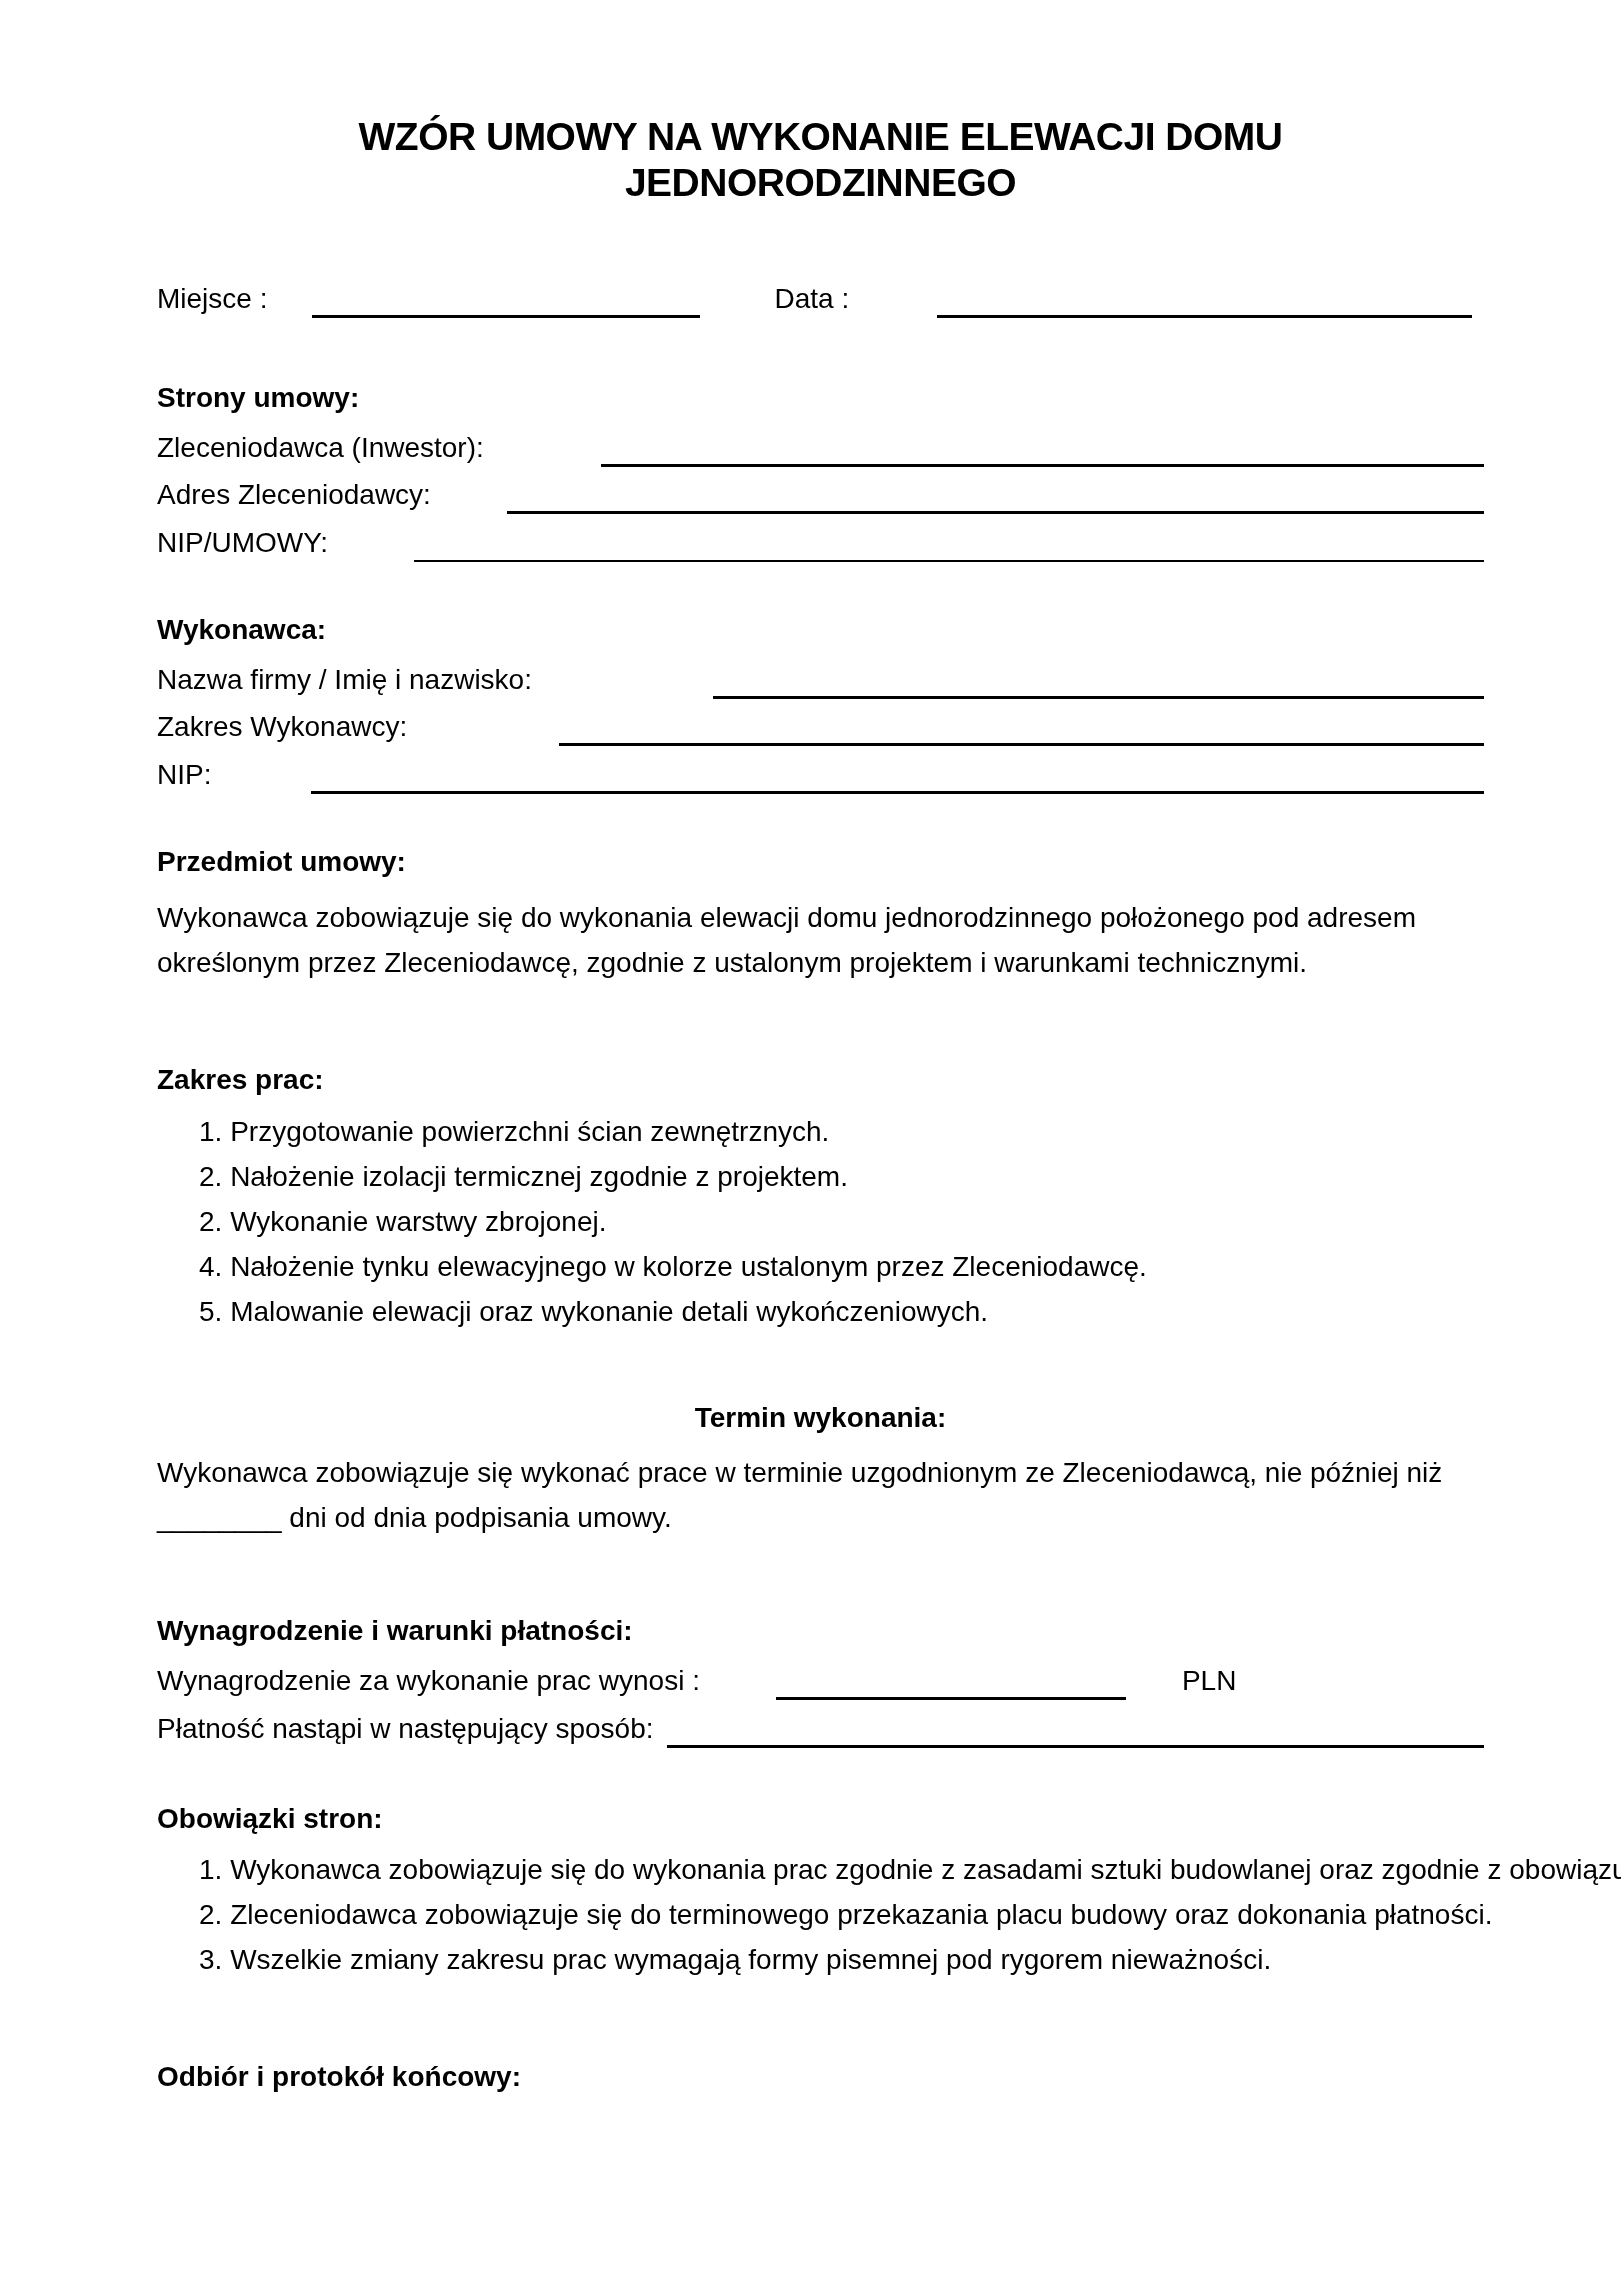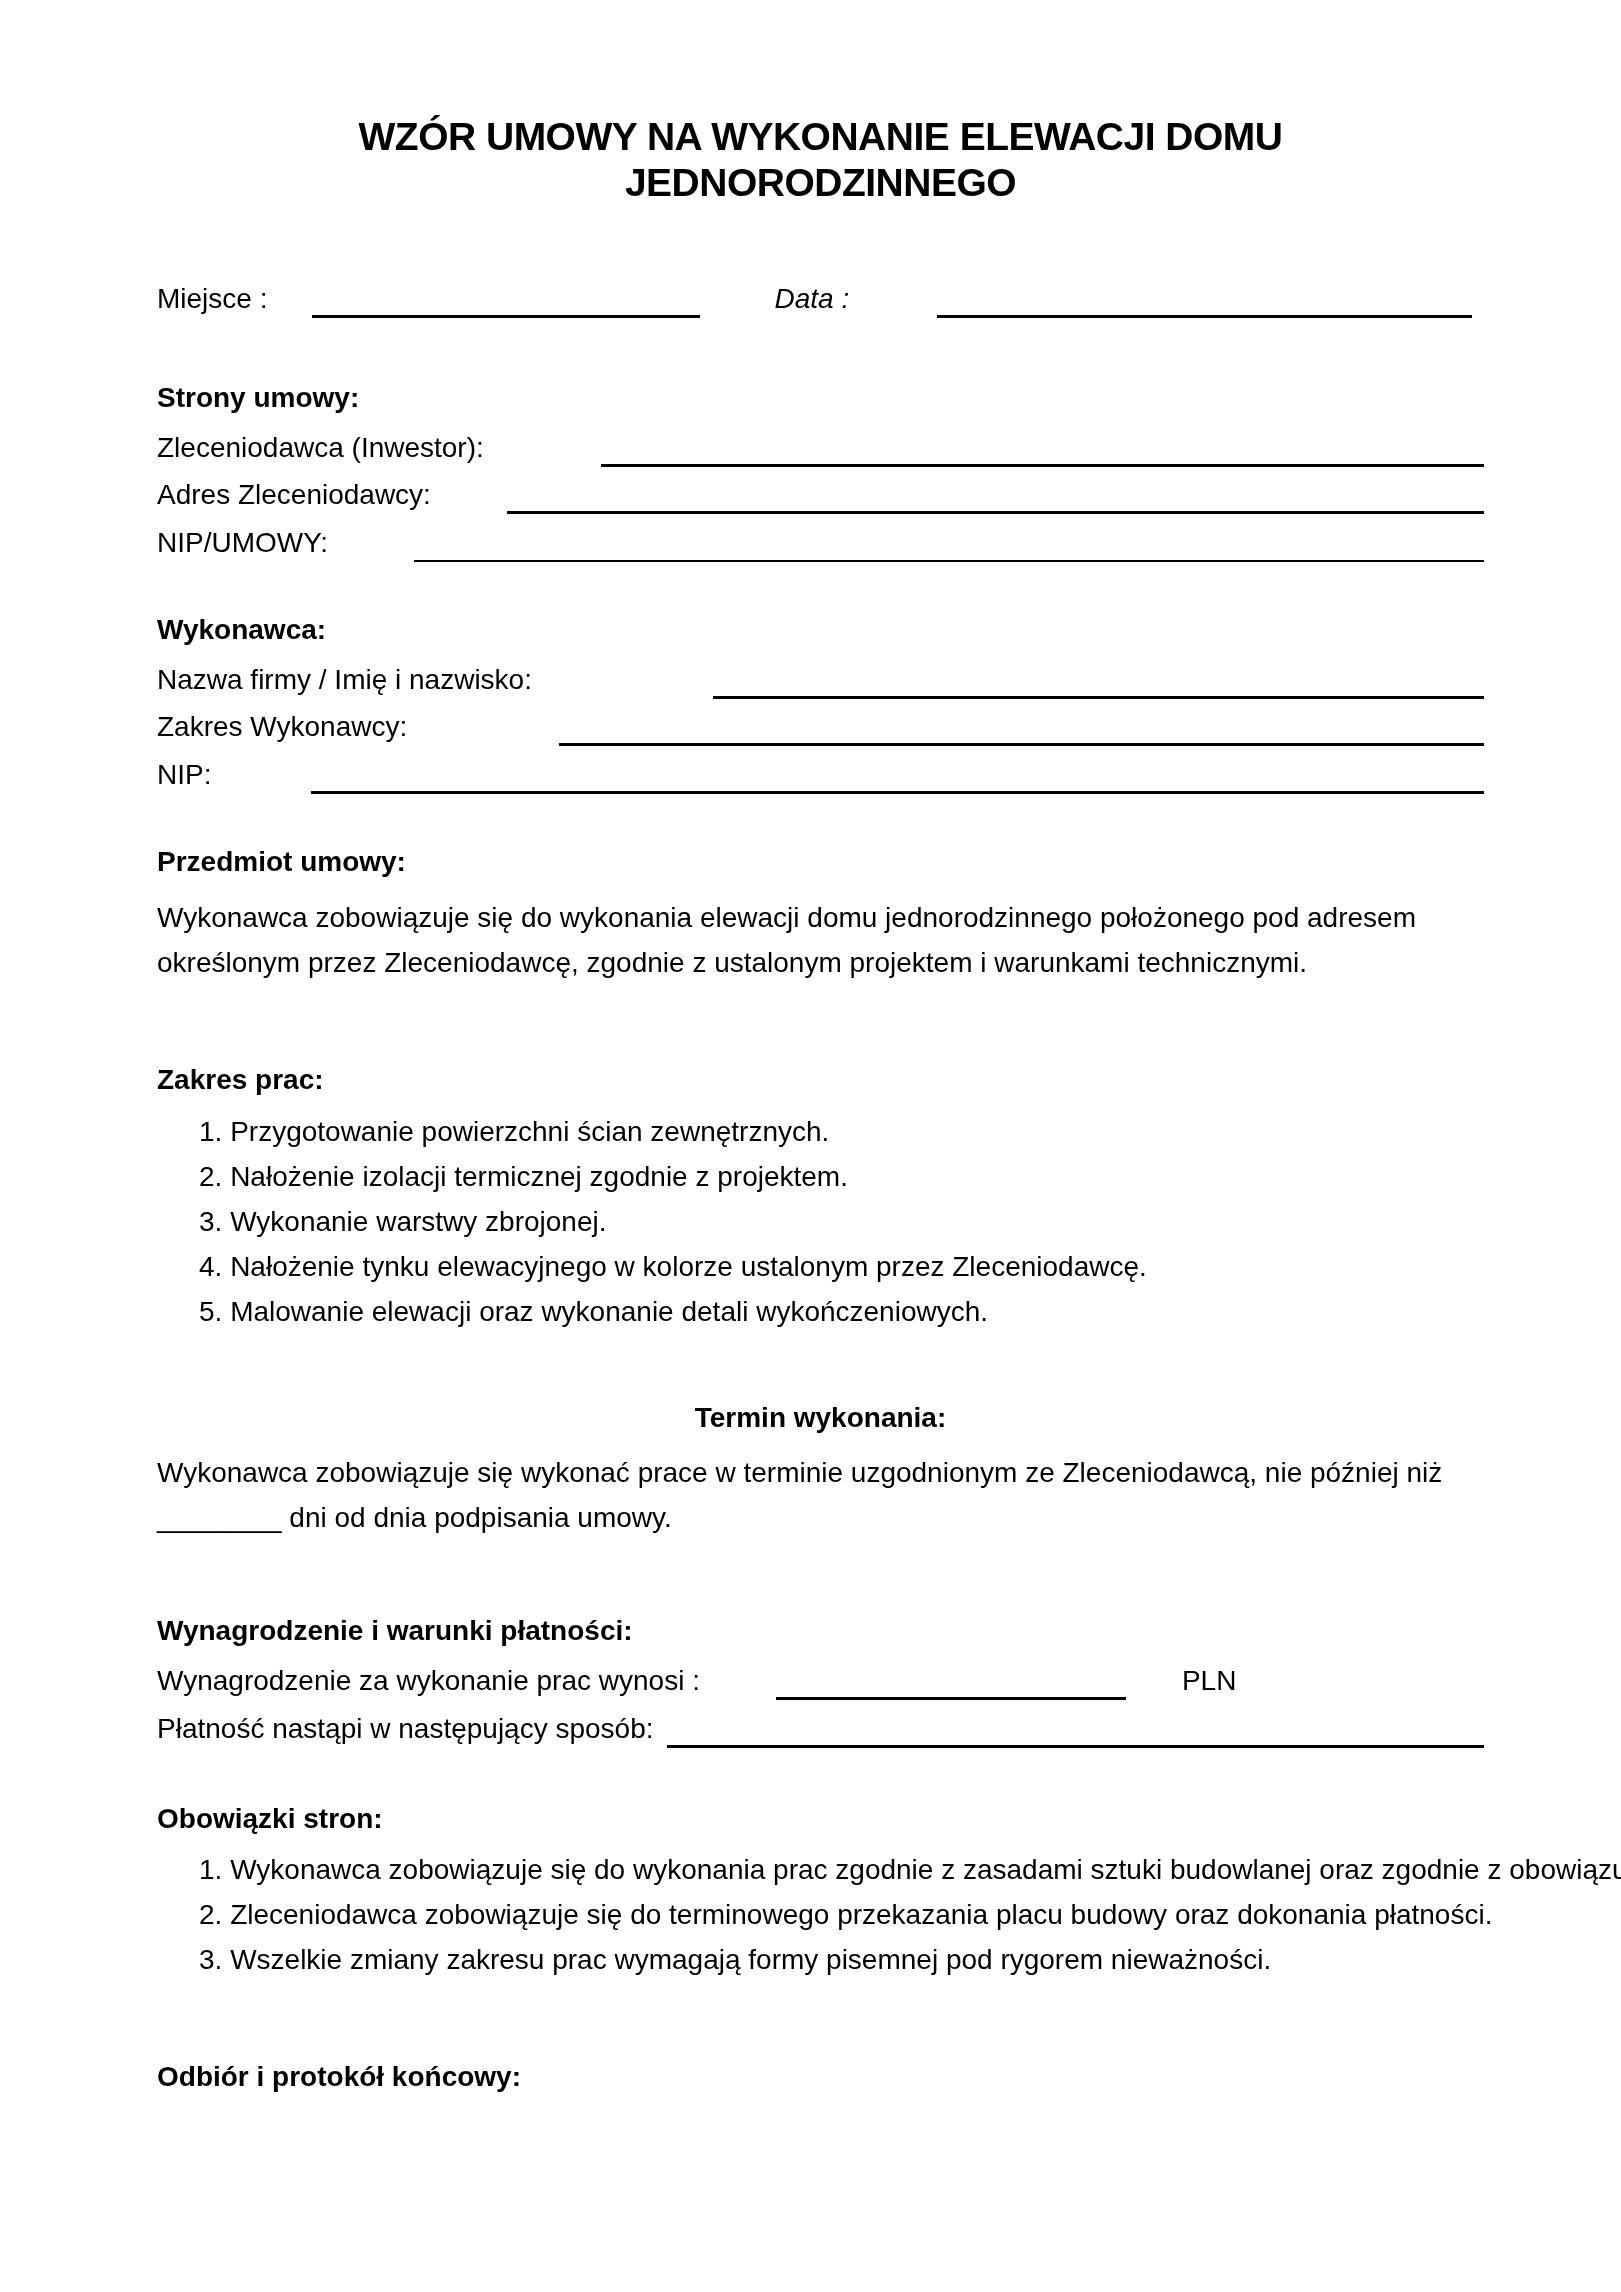--- a/index.html
+++ b/index.html
@@ -31,21 +31,21 @@
   .grow { flex:1 1 auto; }
   .para { line-height:45px; }
   .para div { white-space:nowrap; }
   .list { padding-left:42px; }
   .list .item { line-height:45px; white-space:nowrap; }
 
   
   .place-row { margin-top:76px; }
   .w396 { width:388px; } .w546 { width:535px; } .w357 { width:350px; }
   .ml14 { margin-left:13.7px; } .ml38 { margin-left:37px; } .ml46 { margin-left:45px; }
-  .ml58 { margin-left:57px; } .ml76 { margin-left:74px;font-style:italic; } .ml78 { margin-left:76px; }
+  .ml58 { margin-left:57px; } .ml76 { margin-left:74px; } .ml78 { margin-left:76px; }
   .ml88 { margin-left:86px; } .ml90 { margin-left:88px; } .ml100 { margin-left:98px; }
   .ml102 { margin-left:100px; } .ml155 { margin-left:152px; } .ml165 { margin-left:162px; }
   .mt12 { margin-top:11.8px; } .mt14 { margin-top:13.7px; } .mt16 { margin-top:15.7px;gap:19px; }
   .mt54 { margin-top:53px; } .mt57 { margin-top:56px; } .mt66 { margin-top:65px; }
   .mt68 { margin-top:67px;text-align:center; } .mt75 { margin-top:74px; } .mt80 { margin-top:78px; }
 </style>
 </head>
 <body>
 
 <div class="page">
@@ -90,21 +90,21 @@
   <div class="heading mt54">Przedmiot umowy:</div>
   <div class="para mt16">
     <div>Wykonawca zobowiązuje się do wykonania elewacji domu jednorodzinnego położonego pod adresem</div>
     <div>określonym przez Zleceniodawcę, zgodnie z ustalonym projektem i warunkami technicznymi.</div>
   </div>
 
   <div class="heading mt80">Zakres prac:</div>
   <div class="list mt12">
     <div class="item">1. Przygotowanie powierzchni ścian zewnętrznych.</div>
     <div class="item">2. Nałożenie izolacji termicznej zgodnie z projektem.</div>
-    <div class="item">3. Wykonanie warstwy zbrojonej.</div>
+    <div class="item">2. Wykonanie warstwy zbrojonej.</div>
     <div class="item">4. Nałożenie tynku elewacyjnego w kolorze ustalonym przez Zleceniodawcę.</div>
     <div class="item">5. Malowanie elewacji oraz wykonanie detali wykończeniowych.</div>
   </div>
 
   <div class="heading mt68">Termin wykonania:</div>
   <div class="para mt16">
     <div>Wykonawca zobowiązuje się wykonać prace w terminie uzgodnionym ze Zleceniodawcą, nie później niż</div>
     <div>________ dni od dnia podpisania umowy.</div>
   </div>
 

